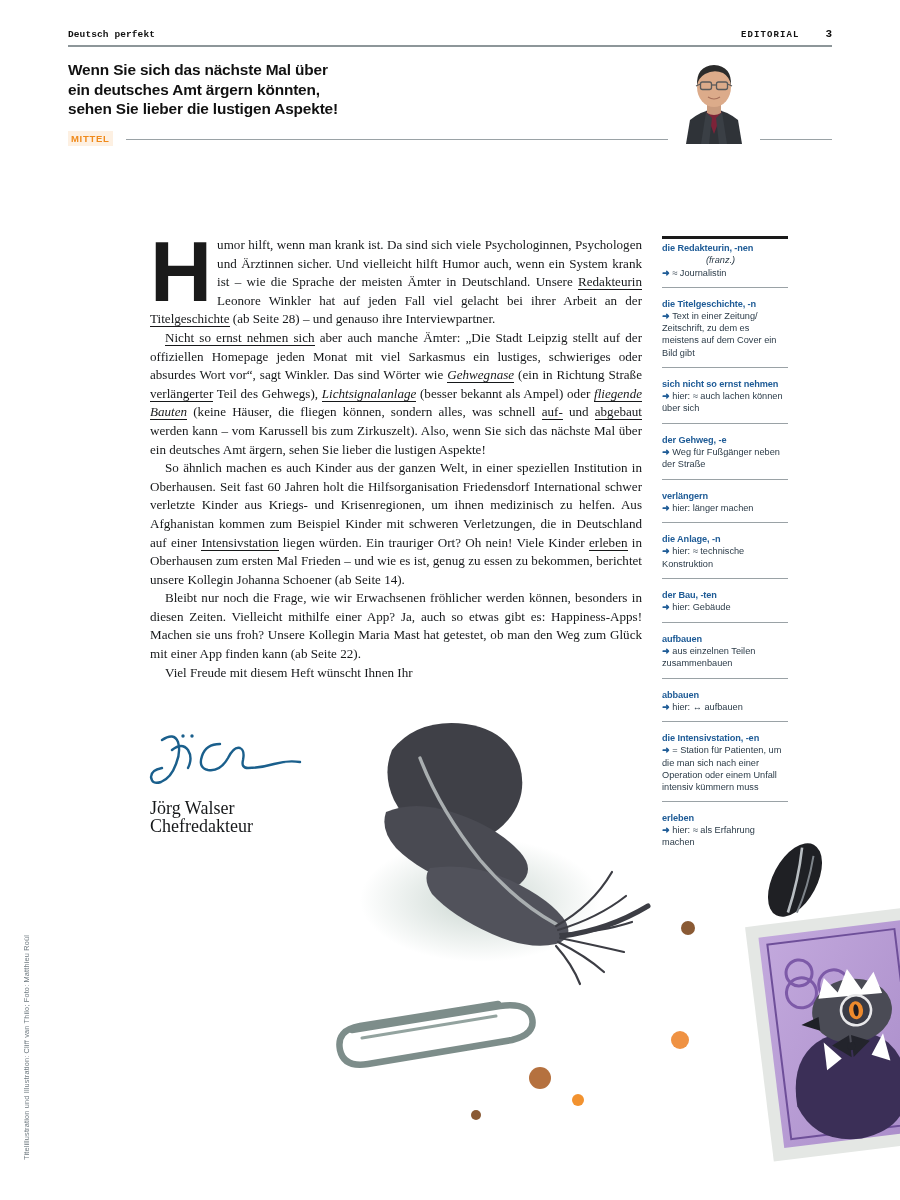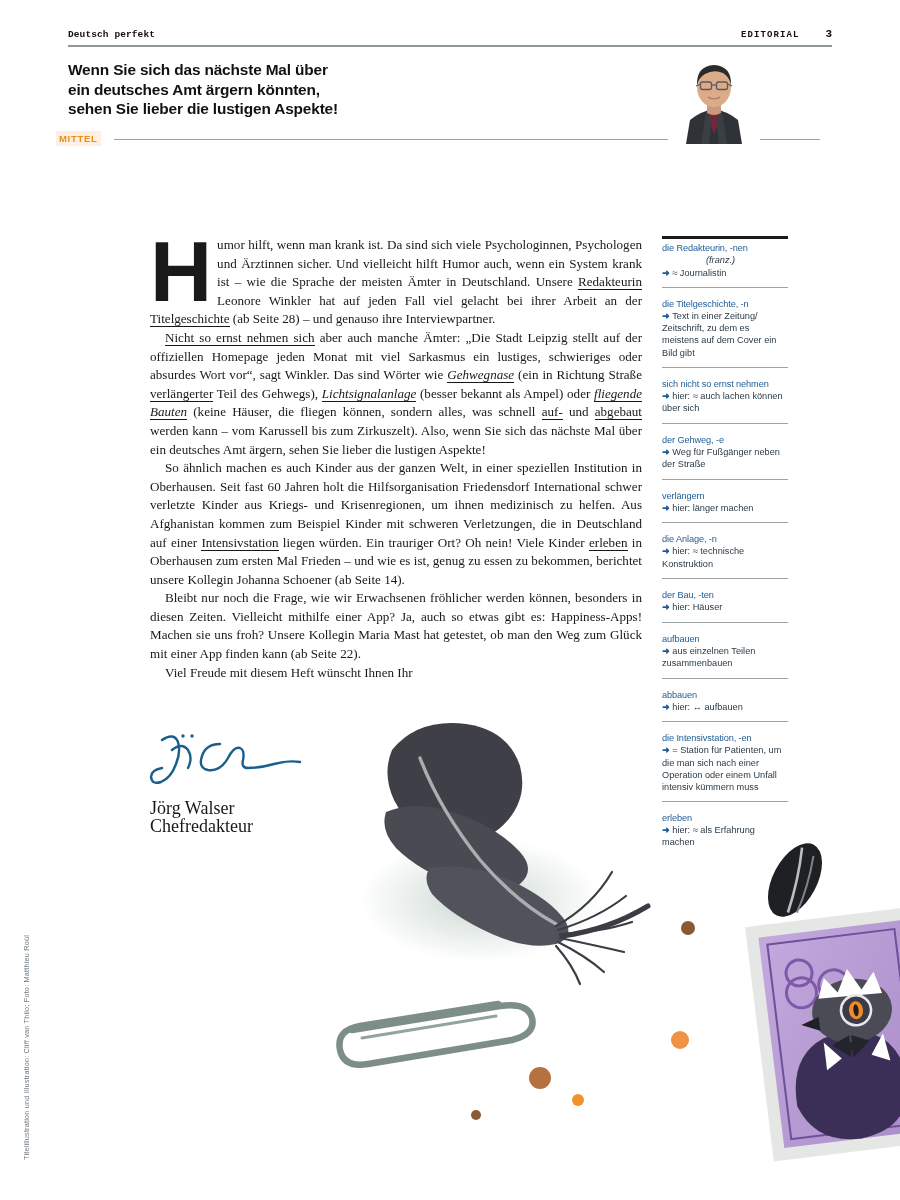--- a/index.html
+++ b/index.html
@@ -32,21 +32,21 @@
     position:absolute;left:68px;top:60px;width:520px;
     font-family:"Liberation Sans", sans-serif;
     font-weight:bold;
     font-size:15.4px;
     line-height:19.5px;
     letter-spacing:-.15px;
     color:#111;
   }
 
   
-  .levelrow{position:absolute;left:56px;top:131px;width:764px;display:flex;align-items:center;}
+  .levelrow{position:absolute;left:68px;top:131px;width:764px;display:flex;align-items:center;}
   .level-badge{
     font-family:"Liberation Sans", sans-serif;
     font-size:9.5px;font-weight:bold;letter-spacing:.7px;
     color:#f08a1b;background:#fdf0e2;
     padding:1.5px 3px 2px 3px;
   }
   .level-rule{flex:1;height:1.4px;background:#9aa2a6;margin-left:13px;margin-top:2px;}
 
   
   .portrait{
@@ -88,21 +88,21 @@
   
   .glossary{
     position:absolute;left:662px;top:236px;width:126px;
     font-family:"Liberation Sans", sans-serif;
     font-size:9.2px;line-height:12.1px;
     color:#1d3f60;
   }
   .gl-topbar{height:3.4px;background:#1a1a1a;margin-bottom:3px;}
   .gl-entry{padding-bottom:4.5px;margin-bottom:4px;}
   .gl-entry + .gl-entry{border-top:.9px solid #9aa2a6;padding-top:10px;}
-  .gl-term{font-weight:normal;color:#1e5b96;letter-spacing:-.1px;}
+  .gl-term{font-weight:bold;color:#1e5b96;letter-spacing:-.1px;}
   .gl-sub{color:#2b3b48;font-style:italic;margin-left:44px;}
   .gl-def{color:#2b3b48;}
   .gl-arrow{color:#1e5b96;font-weight:bold;}
 
   
   .credit{
     position:absolute;left:22px;top:860px;
     width:300px;
     transform:rotate(-90deg);
     transform-origin:0 0;
@@ -233,21 +233,21 @@
         <div class="gl-entry">
           <div class="gl-term">verlängern</div>
           <div class="gl-def"><span class="gl-arrow">➜ </span><span>hier: länger machen</span></div>
         </div>
         <div class="gl-entry">
           <div class="gl-term">die Anlage, -n</div>
           <div class="gl-def"><span class="gl-arrow">➜ </span><span>hier: ≈ technische Konstruktion</span></div>
         </div>
         <div class="gl-entry">
           <div class="gl-term">der Bau, -ten</div>
-          <div class="gl-def"><span class="gl-arrow">➜ </span><span>hier: Häuser</span></div>
+          <div class="gl-def"><span class="gl-arrow">➜ </span><span>hier: Gebäude</span></div>
         </div>
         <div class="gl-entry">
           <div class="gl-term">aufbauen</div>
           <div class="gl-def"><span class="gl-arrow">➜ </span><span>aus einzelnen Teilen zusammenbauen</span></div>
         </div>
         <div class="gl-entry">
           <div class="gl-term">abbauen</div>
           <div class="gl-def"><span class="gl-arrow">➜ </span><span>hier: ↔ aufbauen</span></div>
         </div>
         <div class="gl-entry">

